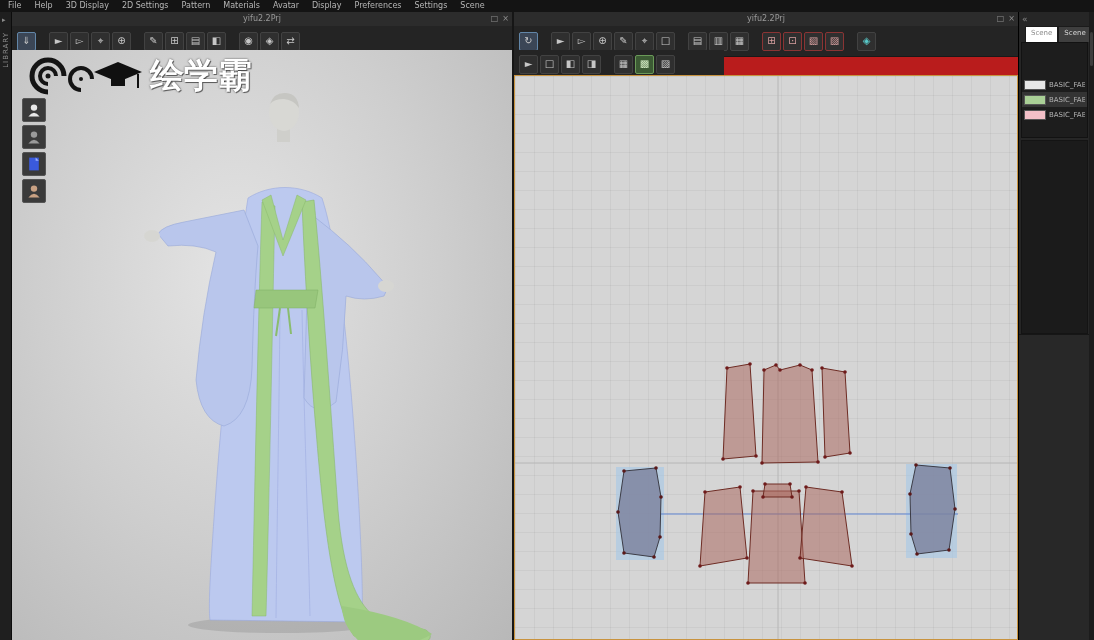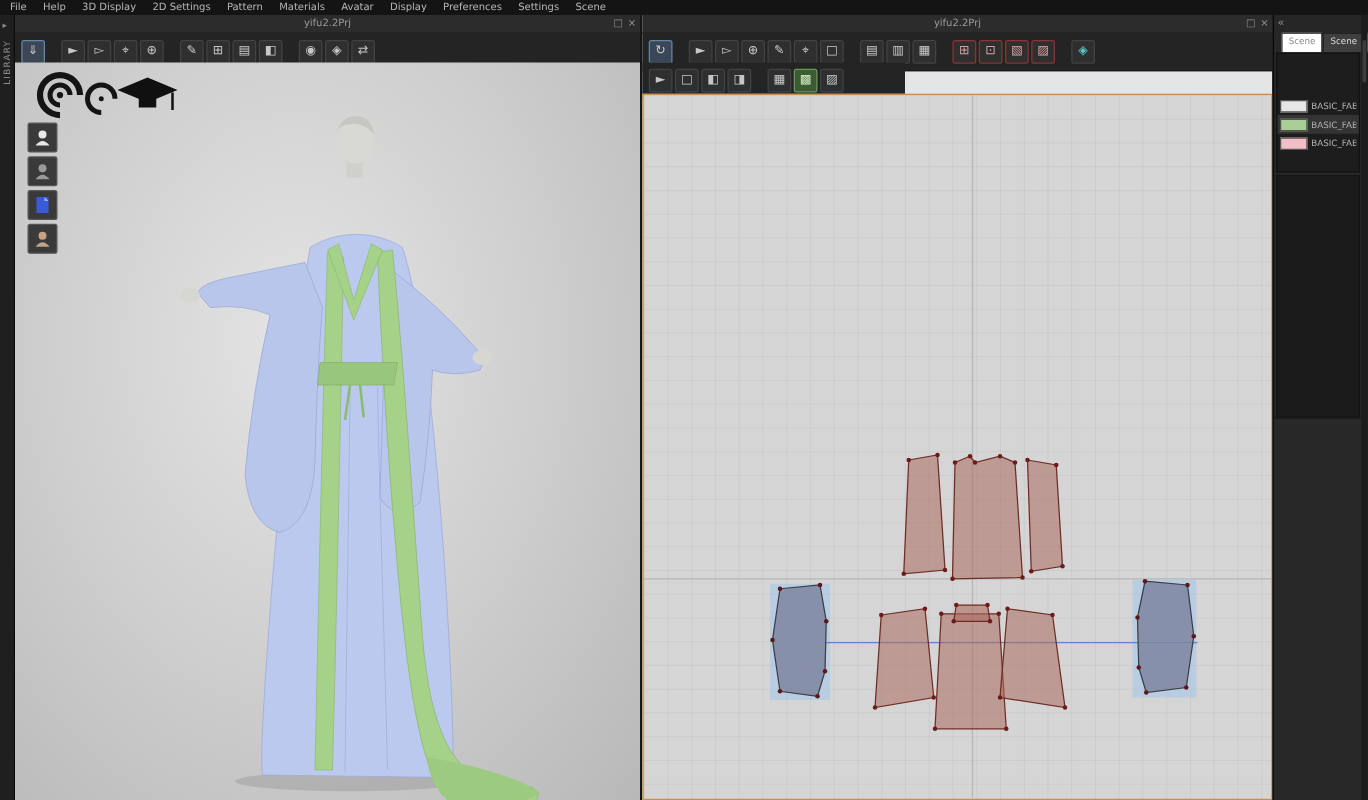--- a/index.html
+++ b/index.html
@@ -9,21 +9,21 @@
   
   #menubar{left:0;top:0;width:1094px;height:12px;background:#141414;display:flex;
     gap:13px;padding:0 0 0 8px;font-size:8px;line-height:12px;color:#b6b6b6;}
   .menu-item{white-space:nowrap;cursor:default;}
   
   #library{left:0;top:12px;width:12px;height:628px;background:#1f1f1f;border-right:1px solid #0c0c0c;}
   #library .tgl{position:absolute;top:4px;left:2px;font-size:7px;color:#8a8a8a;}
   #library .lbl{position:absolute;top:20px;left:2px;font-size:7px;letter-spacing:1px;color:#8d8d8d;
     writing-mode:vertical-rl;transform:rotate(180deg);}
   
-  .panel{top:12px;height:628px;background:#e5e5e5;}
+  .panel{top:12px;height:628px;background:#b91c1c;}
   .titlebar{position:absolute;left:0;top:0;right:0;height:14px;background:#2c2c2c;
     border-bottom:1px solid #191919;font-size:8px;line-height:14px;text-align:center;color:#9a9a9a;}
   .winctl{position:absolute;right:3px;top:0;font-size:8px;line-height:14px;color:#8f8f8f;display:flex;gap:4px;}
   .winctl span{cursor:default;}
   .tb{position:absolute;display:flex;align-items:center;gap:2px;padding:3px 5px;
     background:#242424;border-bottom:1px solid #191919;}
   .icon{width:17px;height:17px;background:#2f2f2f;border:1px solid #424242;border-radius:2px;
     color:#c7c7c7;font-size:10px;line-height:15px;text-align:center;flex:0 0 auto;cursor:default;}
   .icon.hl{background:#3b4656;border-color:#6286a8;}
   .icon.red{border-color:#8a3434;color:#d8a0a0;}
@@ -183,20 +183,21 @@
       <svg width="118" height="48" viewBox="0 0 118 48">
         <path d="M38,24 a16,16 0 1,0 -32,0 a16,16 0 0,0 16,16" fill="none" stroke="#141414" stroke-width="5"></path>
         <path d="M30,24 a8,8 0 1,0 -16,0 a8,8 0 0,0 8,8" fill="none" stroke="#141414" stroke-width="4"></path>
         <circle cx="22" cy="24" r="2.5" fill="#141414"></circle>
         <path d="M66,27 a11,11 0 1,0 -22,0 a11,11 0 0,0 11,11" fill="none" stroke="#141414" stroke-width="4"></path>
         <circle cx="55" cy="27" r="2" fill="#141414"></circle>
         <polygon points="92,10 116,20 92,30 68,20" fill="#101010"></polygon>
         <rect x="85" y="24" width="14" height="10" fill="#101010"></rect>
         <line x1="112" y1="22" x2="112" y2="36" stroke="#101010" stroke-width="2"></line>
       </svg>
+      <span class="brandtext">绘学霸</span>
     </div>
   </div>
 </div>
 
 <div id="panel2d" class="abs panel">
   <div class="titlebar">
     <span>yifu2.2Prj</span>
     <span class="winctl">
       <span>□</span>
       <span>×</span>

